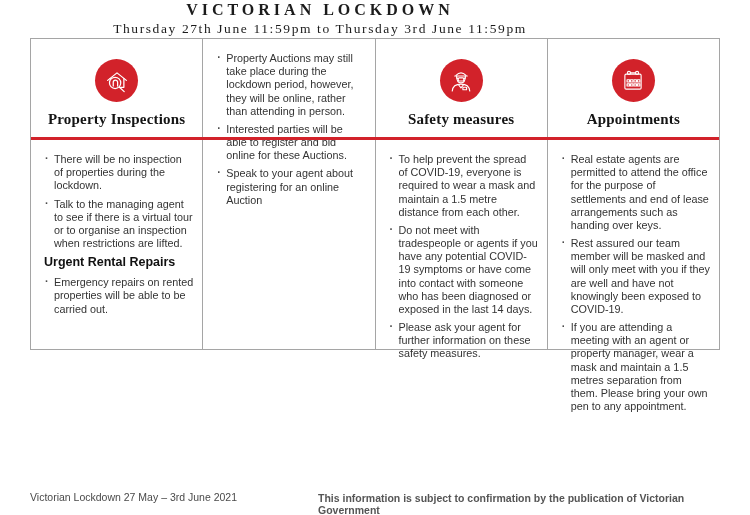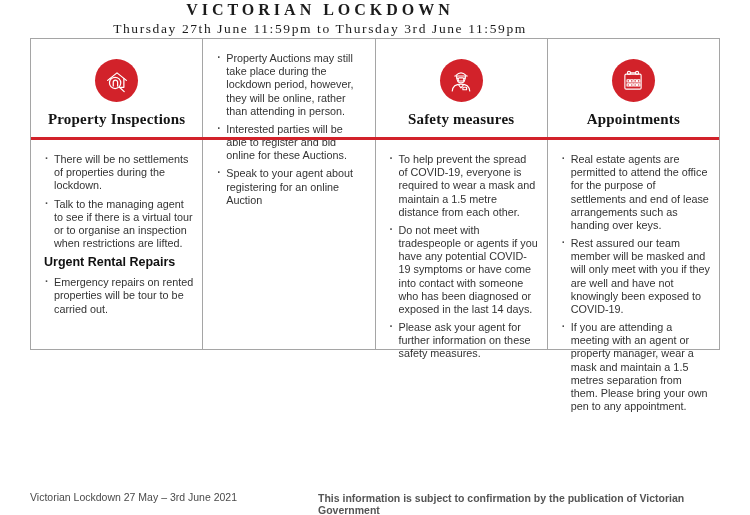--- a/index.html
+++ b/index.html
@@ -73,26 +73,26 @@
           <path d="M13 20 V21"></path>
           <circle cx="21" cy="27" r="9"></circle>
           <path d="M28 34 L35.5 41"></path>
           <path d="M18 32 V26 a3.5 3.5 0 0 1 7 0 V32"></path>
         </svg>
       </div>
       <div class="col-heading">Property Inspections</div>
     </div>
     <div class="col-body">
       <ul class="bullets">
-        <li>There will be no settlements of properties during the lockdown.</li>
+        <li>There will be no inspection of properties during the lockdown.</li>
         <li>Talk to the managing agent to see if there is a virtual tour or to organise an inspection when restrictions are lifted.</li>
       </ul>
       <div class="subheading">Urgent Rental Repairs</div>
       <ul class="bullets">
-        <li>Emergency repairs on rented properties will be tour to be carried out.</li>
+        <li>Emergency repairs on rented properties will be able to be carried out.</li>
       </ul>
     </div>
   </div>
 
   <div class="column">
     <div class="col-body">
       <ul class="bullets">
         <li>Property Auctions may still take place during the lockdown period, however, they will be online, rather than attending in person.</li>
         <li>Interested parties will be able to register and bid online for these Auctions.</li>
         <li>Speak to your agent about registering for an online Auction</li>

